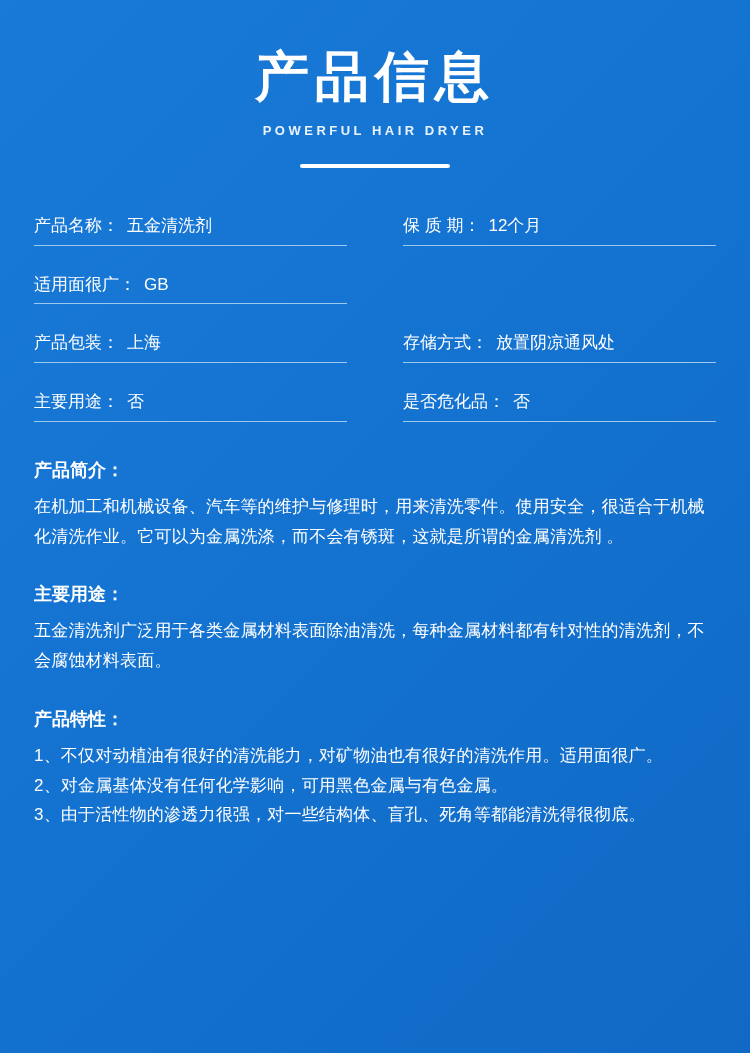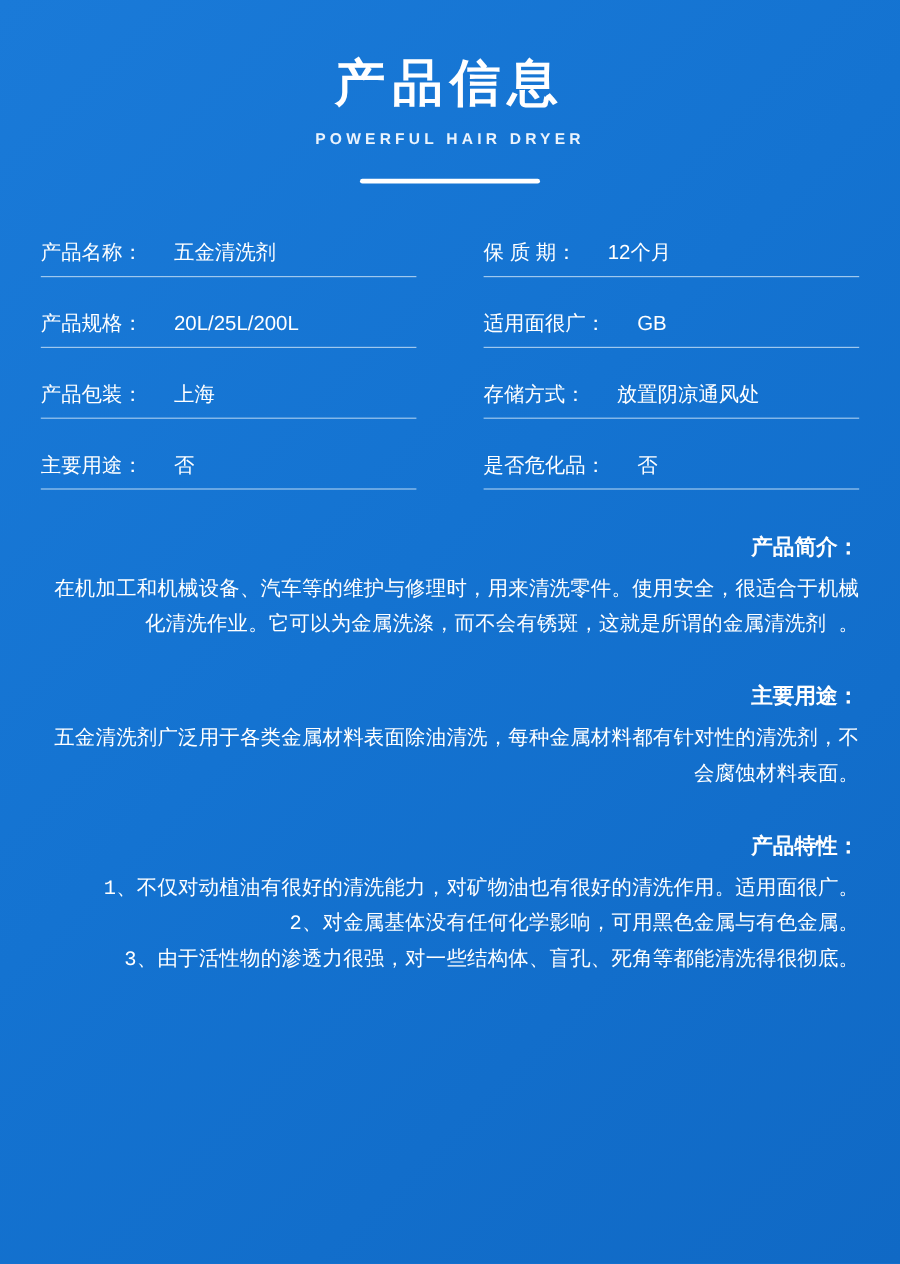--- a/index.html
+++ b/index.html
@@ -21,21 +21,21 @@
     position: relative;
     background: linear-gradient(135deg, #1a7ad8 0%, #1473d1 45%, #1069c5 100%);
     box-sizing: border-box;
   }
   
   .header {
     padding-top: 44px;
     text-align: center;
   }
   .header-title {
-    font-size: 42px;
+    font-size: 54px;
     font-weight: bold;
     letter-spacing: 6px;
     line-height: 1.2;
     margin: 0;
     color: #ffffff;
   }
   .header-sub {
     font-size: 13px;
     letter-spacing: 3.5px;
     margin-top: 14px;
@@ -70,46 +70,44 @@
     display: flex;
     align-items: baseline;
     font-size: 17px;
     line-height: 1.4;
     box-sizing: border-box;
   }
   .spec-label {
     white-space: nowrap;
   }
   .spec-value {
-    margin-left: 26px;
+    margin-left: 8px;
     white-space: nowrap;
   }
   
   .sections {
     padding: 0 34px;
     margin-top: 8px;
     box-sizing: border-box;
-    text-align: right;
   }
   .section {
     margin-bottom: 30px;
   }
   .section-title {
     font-size: 18px;
     font-weight: bold;
     margin: 0 0 8px 0;
     line-height: 1.5;
   }
   .section-body {
     font-size: 17px;
     line-height: 1.75;
     margin: 0;
     white-space: pre-line;
     letter-spacing: 0.2px;
-    font-family: Liberation Mono, monospace;
   }
 </style>
 </head>
 <body>
 
 <div class="page">
 
   <div class="header">
     <div class="header-title">产品信息</div>
     <div class="header-sub">POWERFUL HAIR DRYER</div>
@@ -124,24 +122,20 @@
         <span class="spec-value">五金清洗剂</span>
       </div>
       <div class="spec-cell">
         <span class="spec-label">保 质 期：</span>
         <span class="spec-value">12个月</span>
       </div>
     </div>
 
 
     <div class="spec-row">
-      <div class="spec-cell">
-        <span class="spec-label">产品规格：</span>
-        <span class="spec-value">20L/25L/200L</span>
-      </div>
       <div class="spec-cell">
         <span class="spec-label">适用面很广：</span>
         <span class="spec-value">GB</span>
       </div>
     </div>
 
     <div class="spec-row">
       <div class="spec-cell">
         <span class="spec-label">产品包装：</span>
         <span class="spec-value">上海</span>

